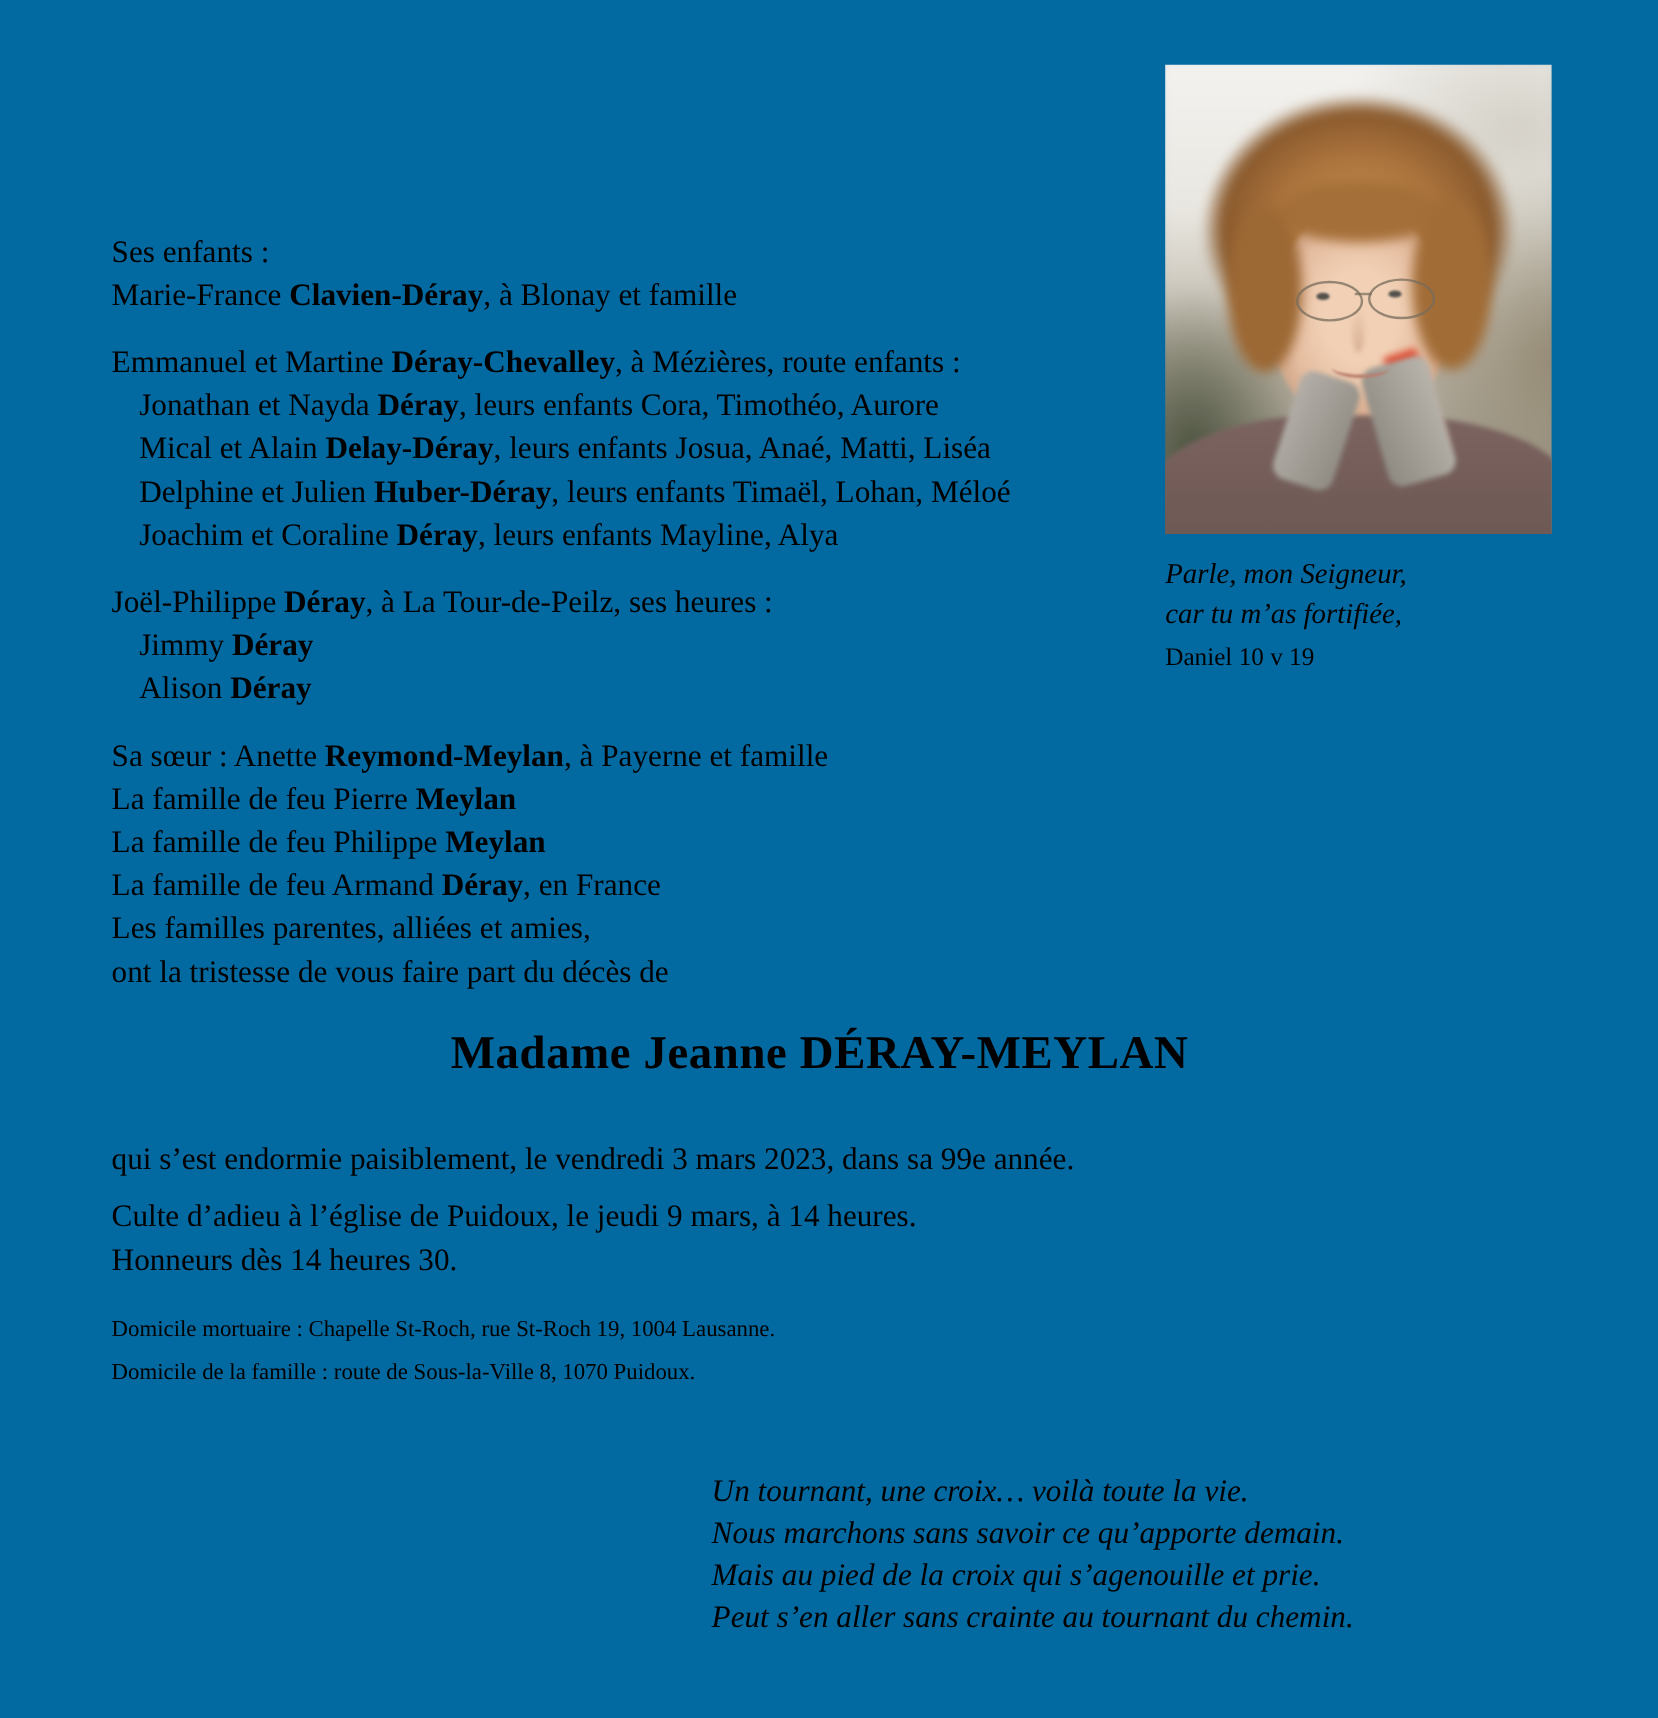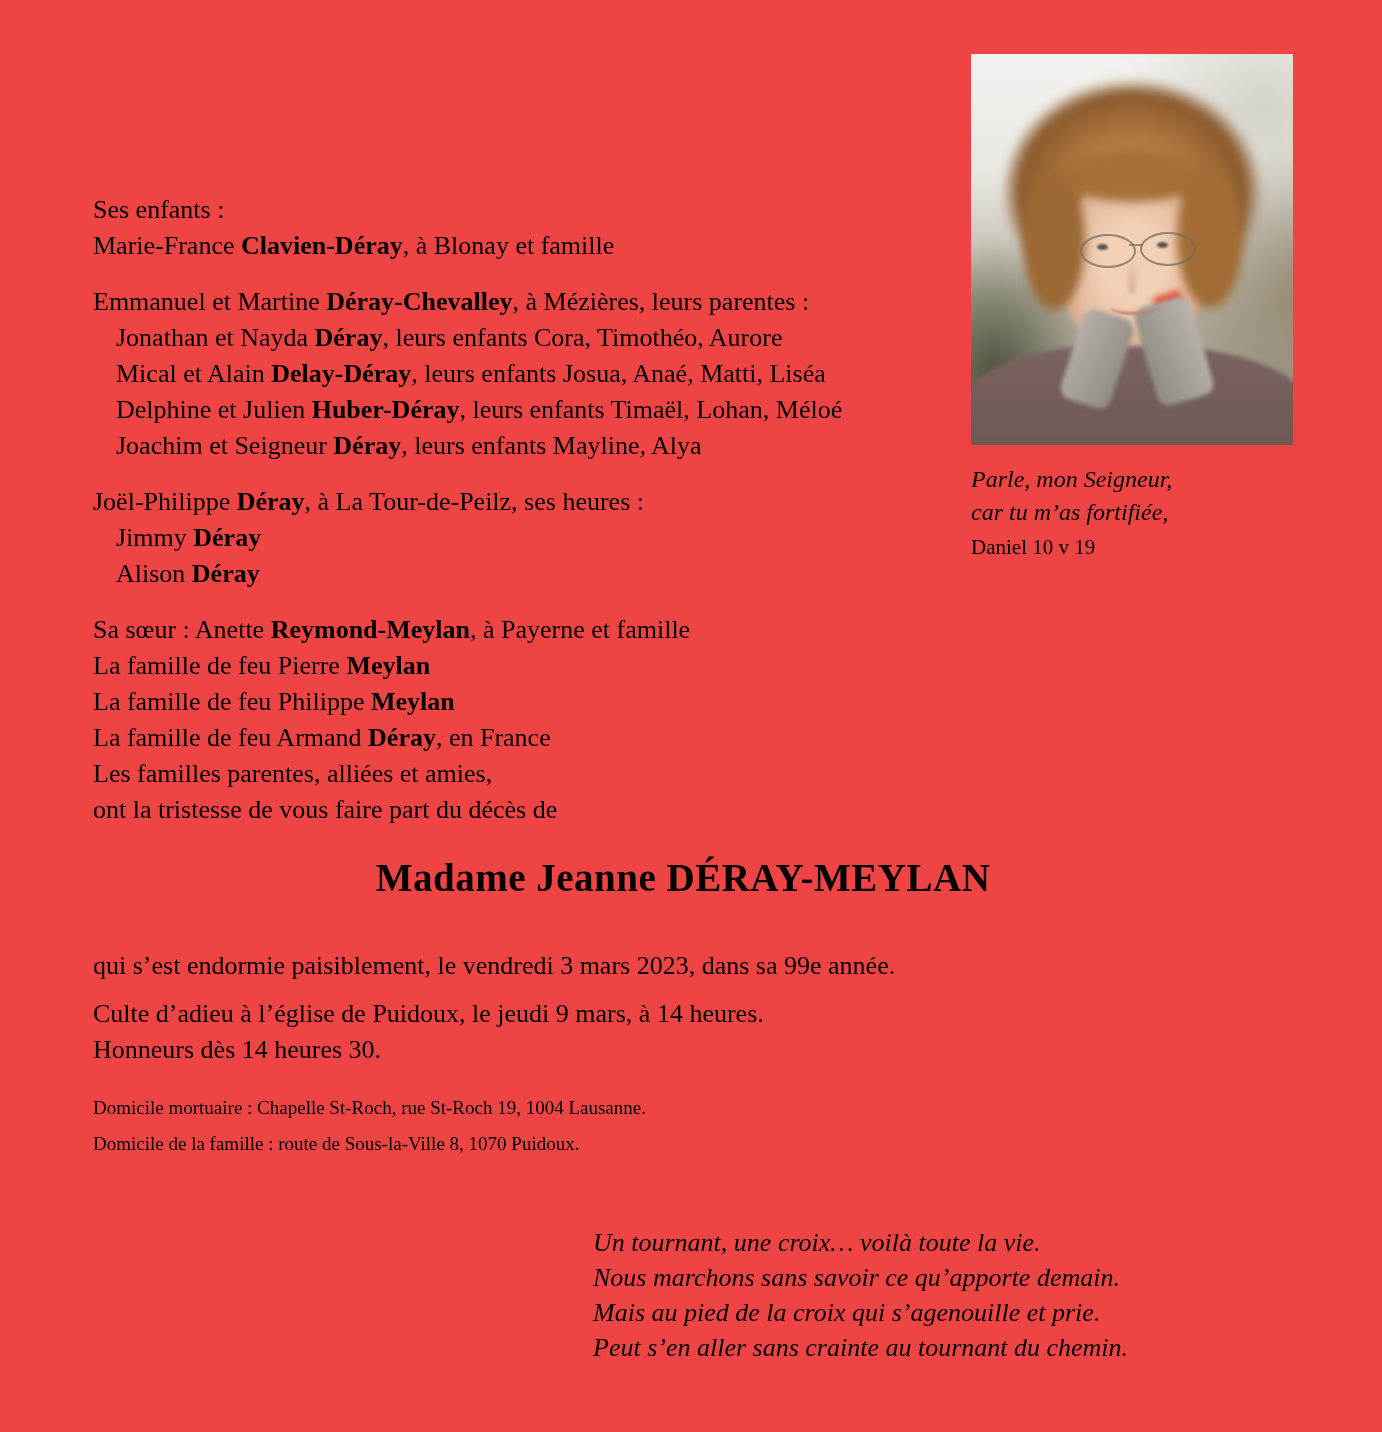--- a/index.html
+++ b/index.html
@@ -1,18 +1,18 @@
 <!DOCTYPE html>
 <html><head>
 <meta charset="utf-8">
 <style>
   html,body { margin:0; padding:0; background:#ffffff; }
   .page {
     position:relative; width:1382px; height:1432px;
-    background:#ef4444; color:#000000;
+    background:#0369a1; color:#000000;
     font-family:"Liberation Serif", serif;
     overflow:hidden;
   }
   
   .family { position:absolute; left:93px; top:192px; width:880px; font-size:26px; line-height:36px; }
   .para { margin:0 0 20px 0; }
   .line { white-space:nowrap; }
   .line.indent { padding-left:23px; }
   .line b { font-weight:bold; }
 
@@ -86,25 +86,25 @@
 <body>
 
 <div class="page">
 
   <section class="family">
       <div class="para">
         <div class="line"><span>Ses enfants :</span></div>
         <div class="line"><span>Marie-France </span><b>Clavien-Déray</b><span>, à Blonay et famille</span></div>
       </div>
       <div class="para">
-        <div class="line"><span>Emmanuel et Martine </span><b>Déray-Chevalley</b><span>, à Mézières, leurs parentes :</span></div>
+        <div class="line"><span>Emmanuel et Martine </span><b>Déray-Chevalley</b><span>, à Mézières, route enfants :</span></div>
         <div class="line indent"><span>Jonathan et Nayda </span><b>Déray</b><span>, leurs enfants Cora, Timothéo, Aurore</span></div>
         <div class="line indent"><span>Mical et Alain </span><b>Delay-Déray</b><span>, leurs enfants Josua, Anaé, Matti, Liséa</span></div>
         <div class="line indent"><span>Delphine et Julien </span><b>Huber-Déray</b><span>, leurs enfants Timaël, Lohan, Méloé</span></div>
-        <div class="line indent"><span>Joachim et Seigneur </span><b>Déray</b><span>, leurs enfants Mayline, Alya</span></div>
+        <div class="line indent"><span>Joachim et Coraline </span><b>Déray</b><span>, leurs enfants Mayline, Alya</span></div>
       </div>
       <div class="para">
         <div class="line"><span>Joël-Philippe </span><b>Déray</b><span>, à La Tour-de-Peilz, ses heures :</span></div>
         <div class="line indent"><span>Jimmy </span><b>Déray</b></div>
         <div class="line indent"><span>Alison </span><b>Déray</b></div>
       </div>
       <div class="para">
         <div class="line"><span>Sa sœur : Anette </span><b>Reymond-Meylan</b><span>, à Payerne et famille</span></div>
         <div class="line"><span>La famille de feu Pierre </span><b>Meylan</b></div>
         <div class="line"><span>La famille de feu Philippe </span><b>Meylan</b></div>

